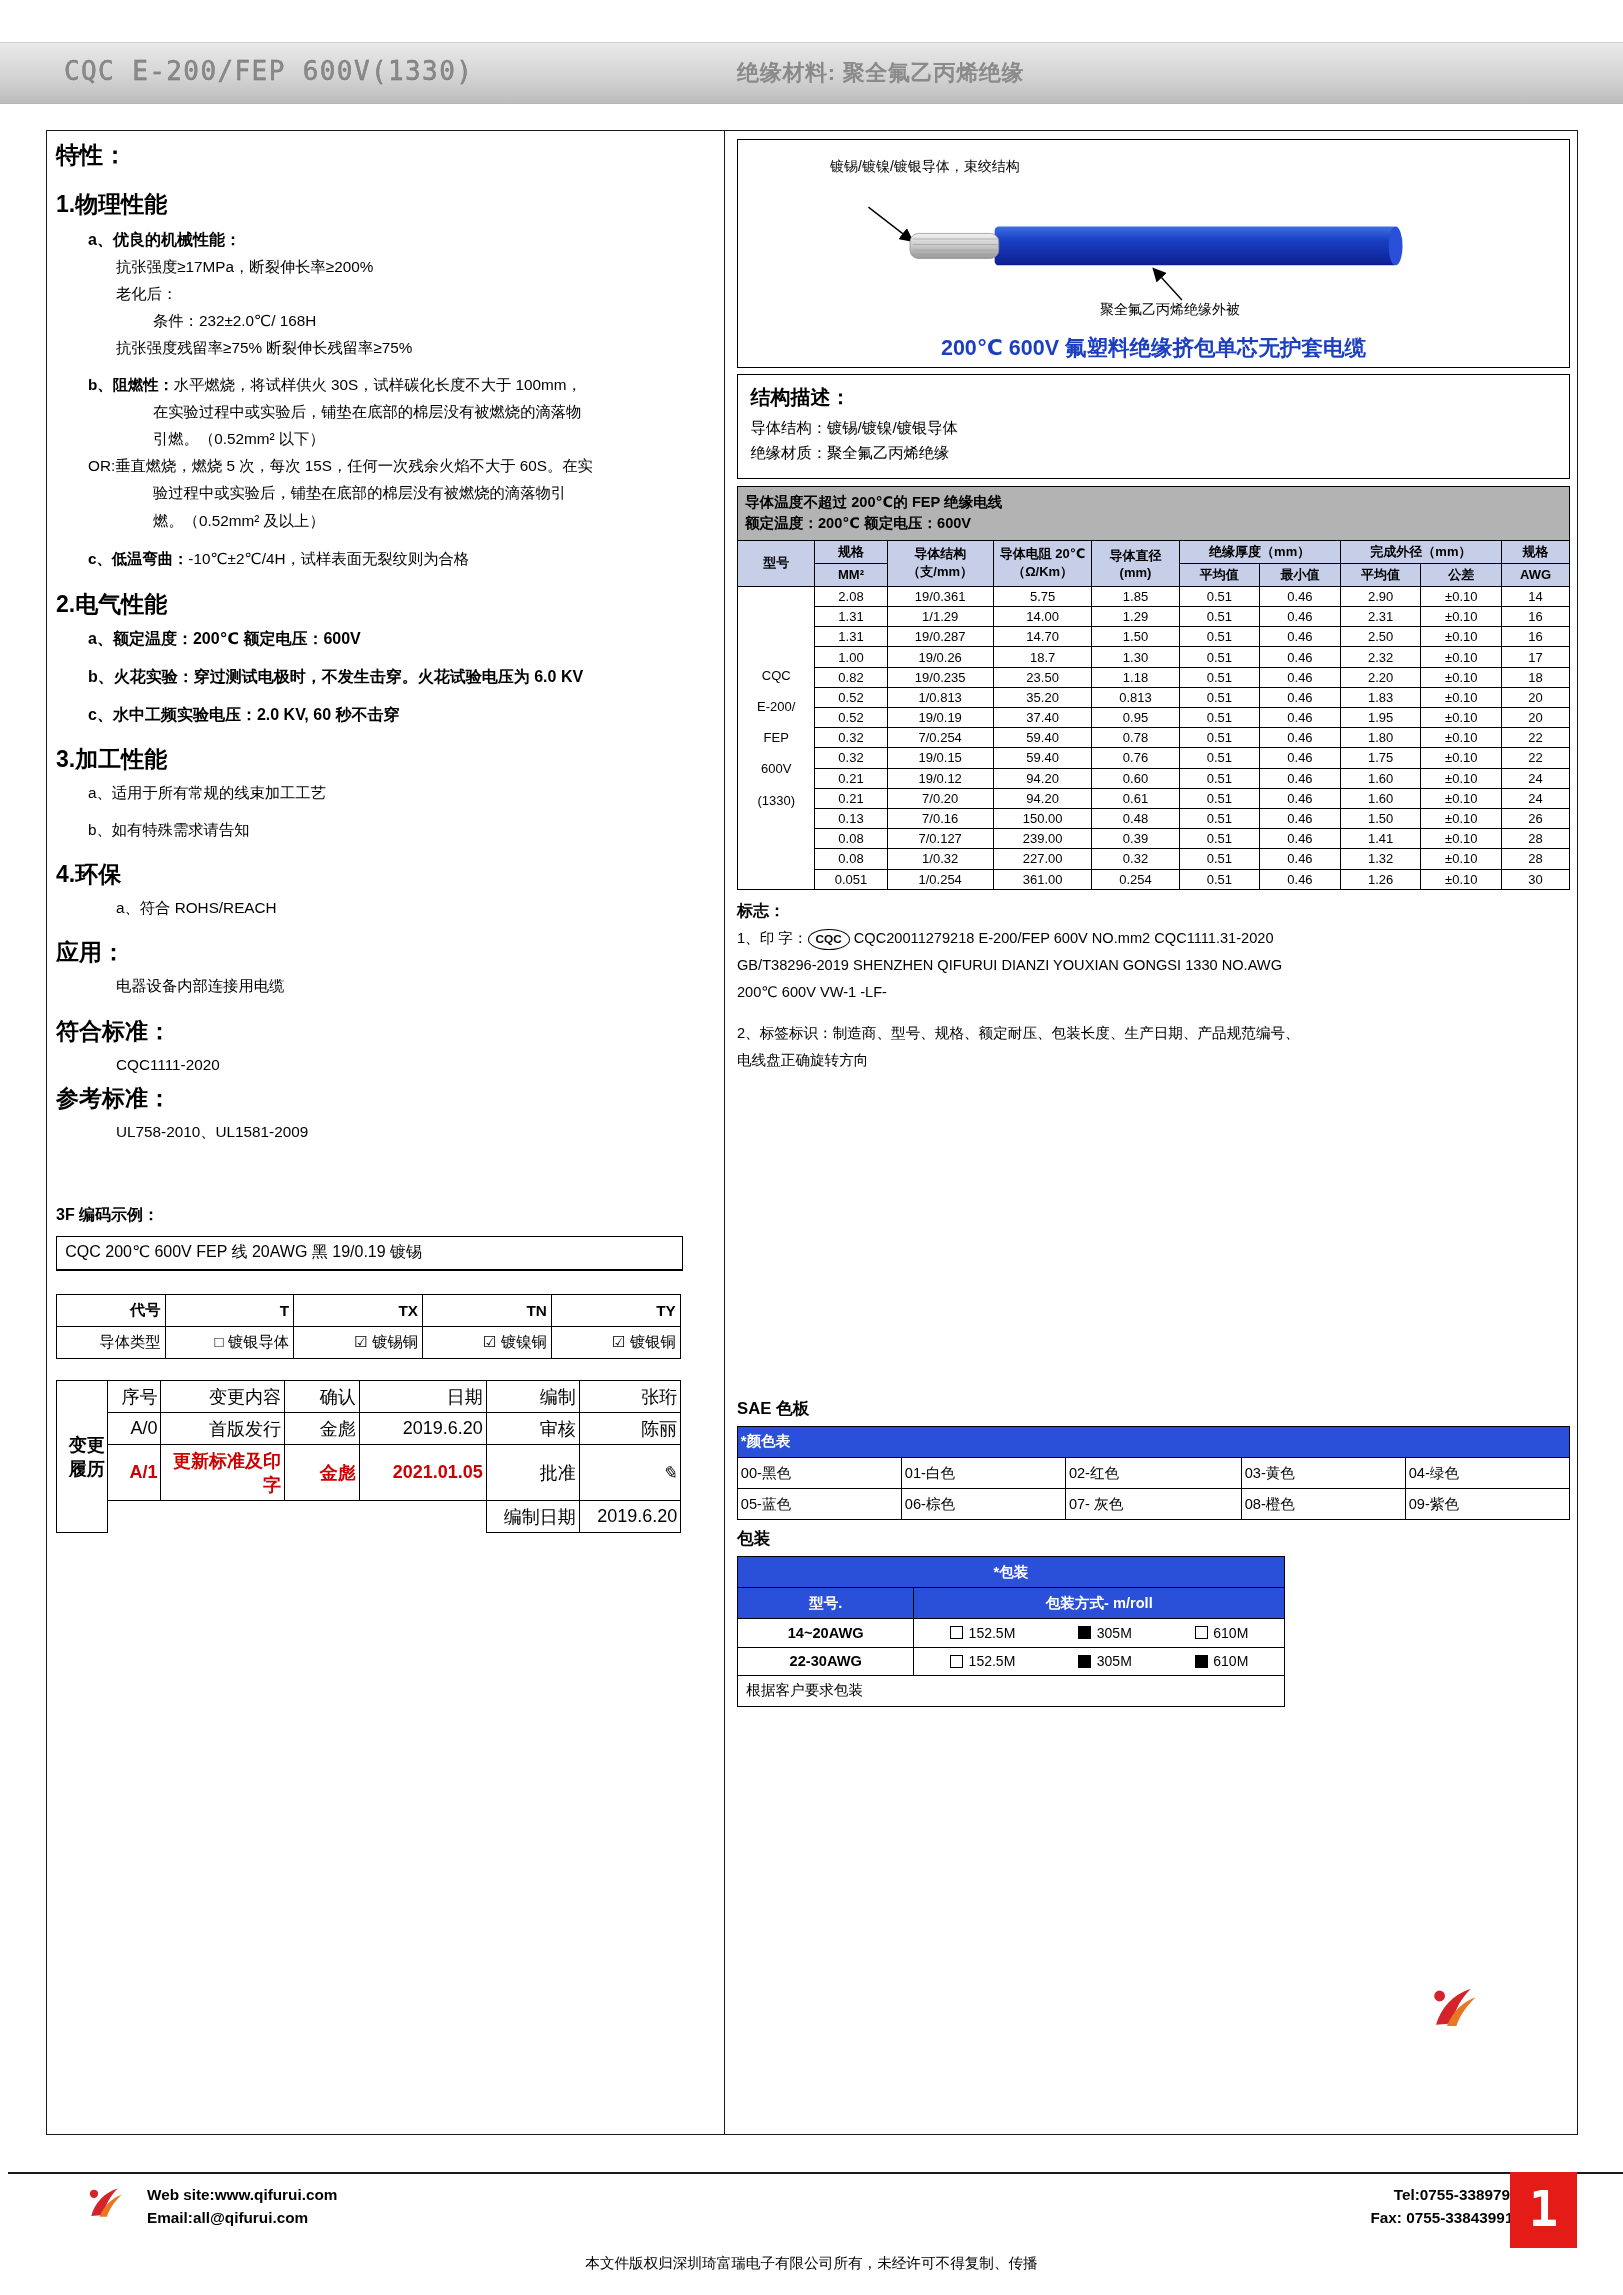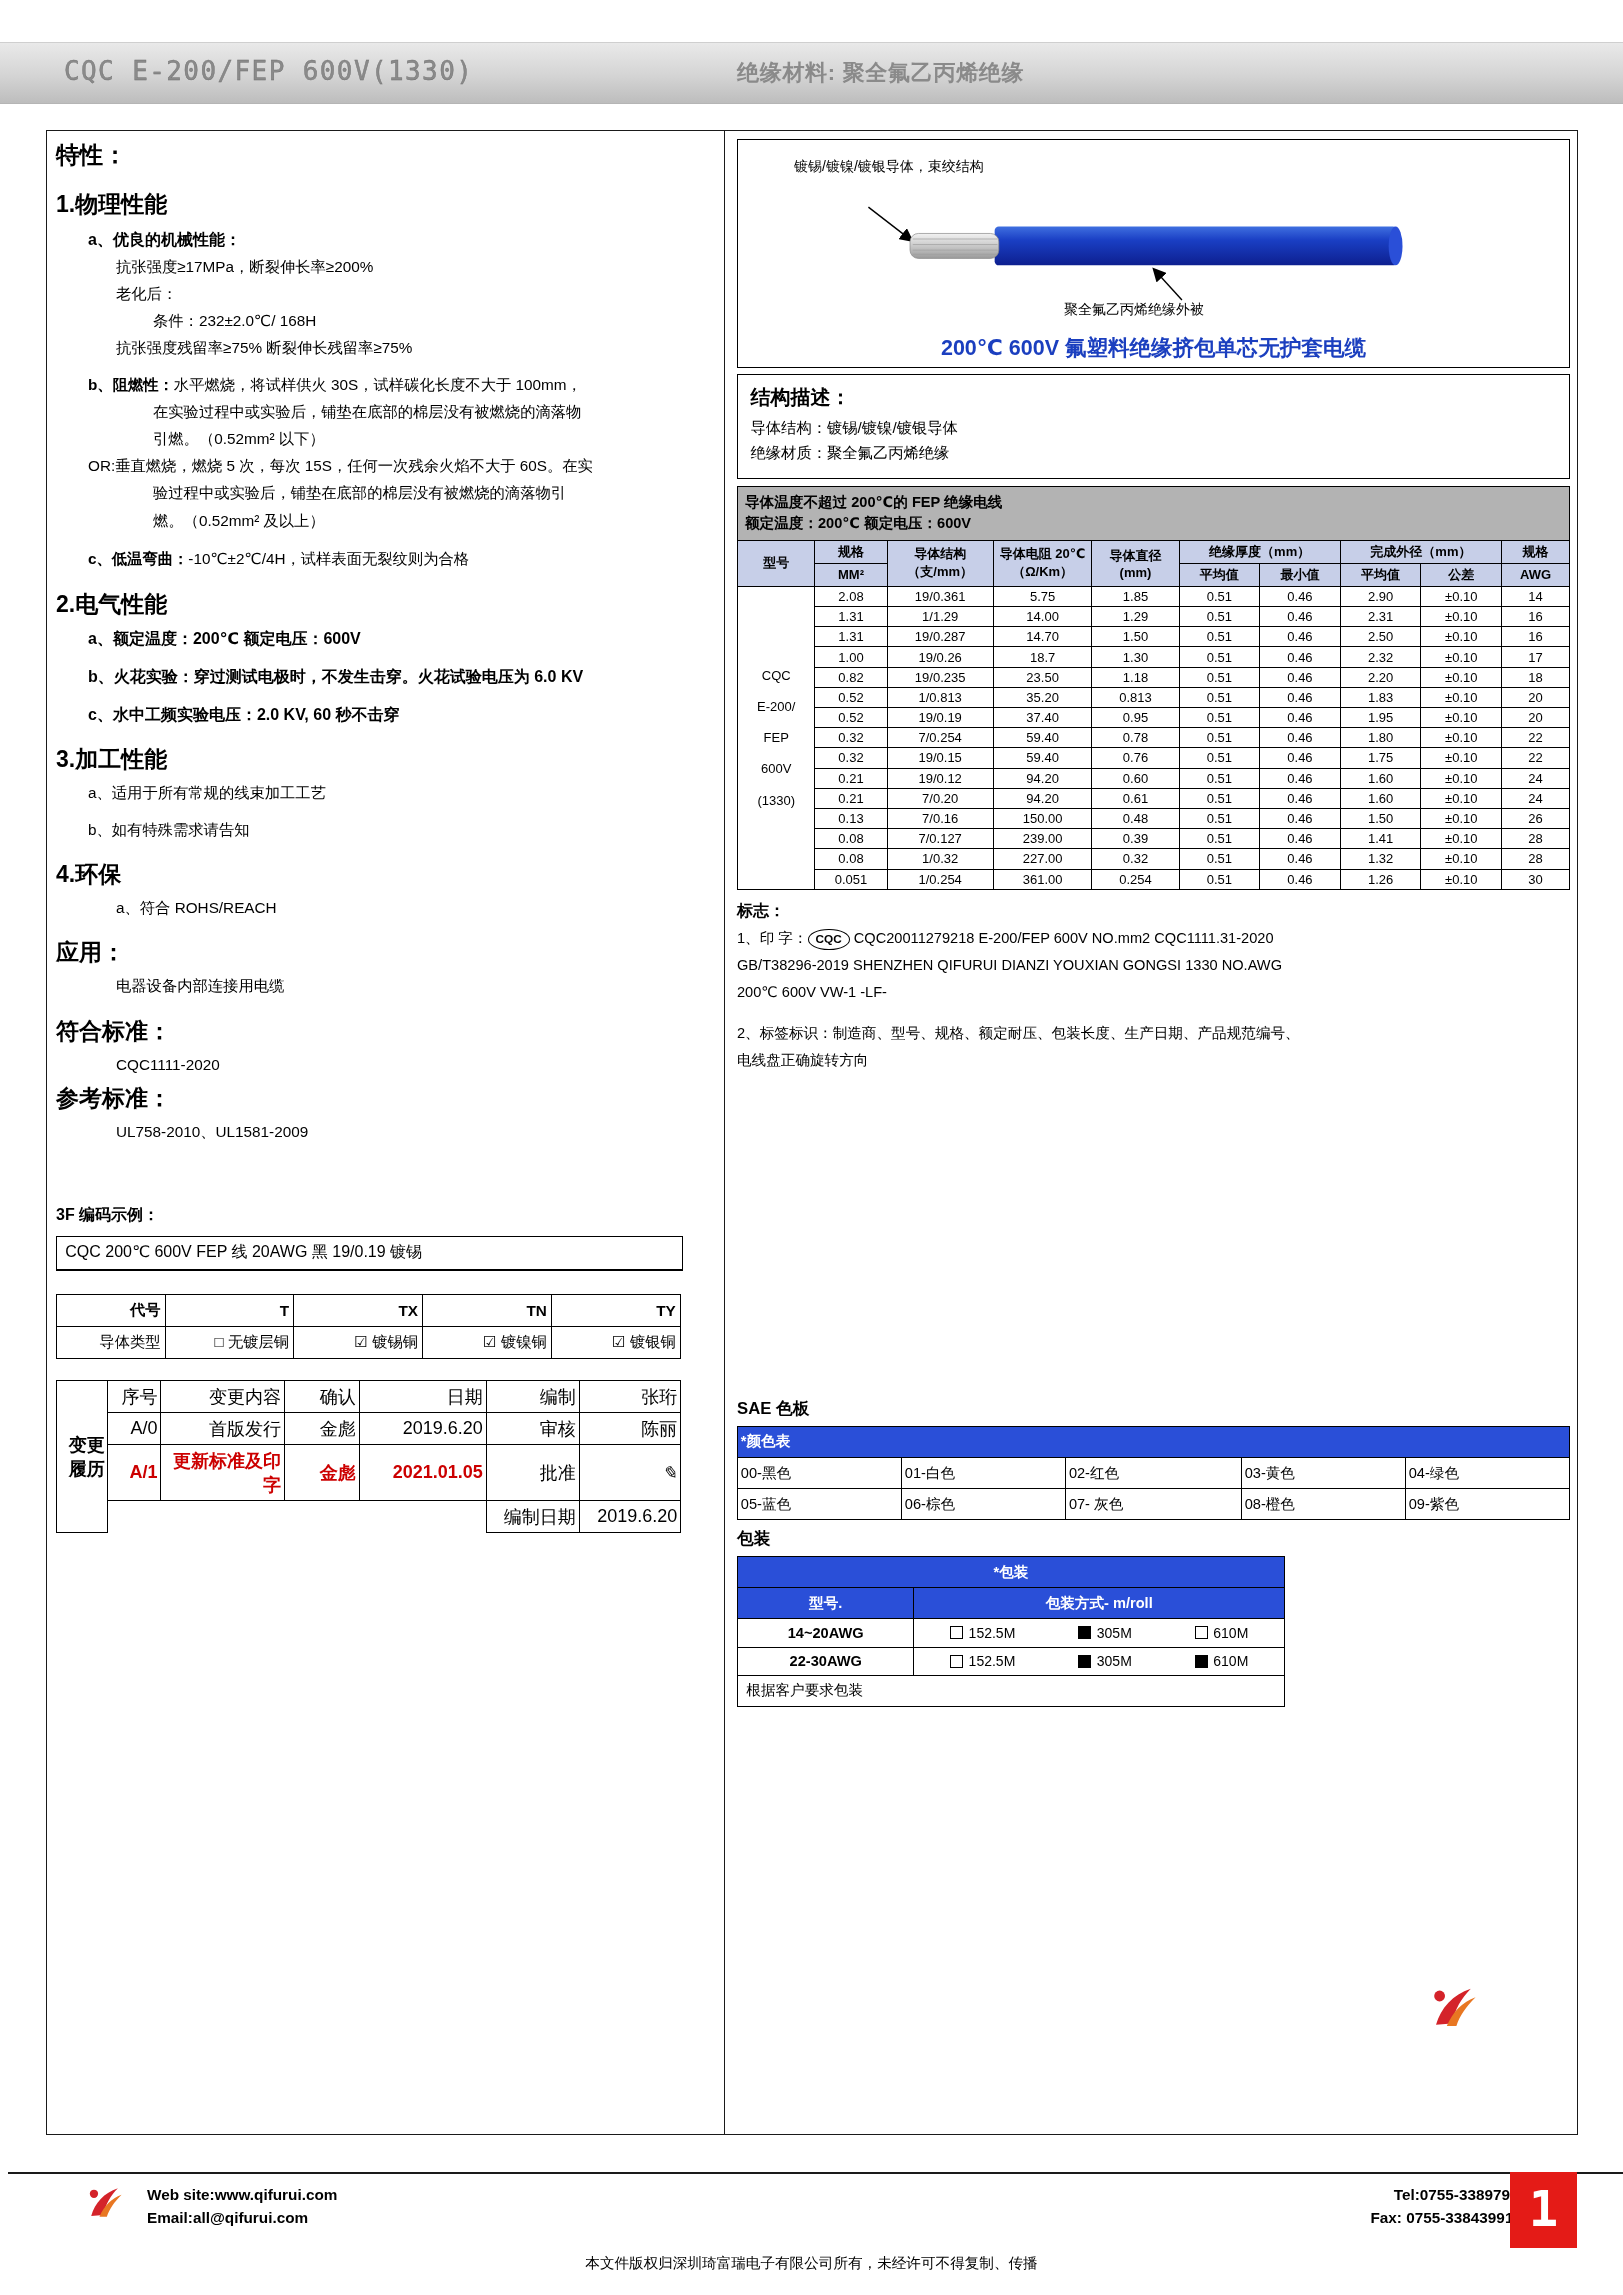--- a/index.html
+++ b/index.html
@@ -65,21 +65,21 @@
   }
 
   
   .revtable td{border:0.7px solid #000;font-size:18px;padding:3.5px 2.8px;text-align:right;}
   .revtable{border-collapse:collapse;}
   .red{color:#cc0000;font-weight:bold;}
 
   
   .rbox{border:0.7px solid #000;box-sizing:border-box;}
   .cable-box{position:relative;height:229px;}
-  .cable-label{position:absolute;font-size:14px;}
+  .cable-label{position:absolute;font-size:14px;margin-left:36px;}
   .blue-title{
     text-align:center;font-size:21.5px;color:#1b3fbf;font-weight:bold;
     padding:7px 0 9.7px 0;
   }
   .struct-title{font-size:20px;font-weight:bold;margin:0 0 7px 0;}
   .struct-line{font-size:15.3px;margin:4.2px 0;}
 
   
   table.spec{border-collapse:collapse;width:100%;}
   table.spec td,table.spec th{
@@ -197,21 +197,21 @@
       <tbody>
           <tr>
         <td style="width:104px;font-weight:bold;">代号</td>
         <td style="width:125px;font-weight:bold;">T</td>
         <td style="width:125px;font-weight:bold;">TX</td>
         <td style="width:125px;font-weight:bold;">TN</td>
         <td style="width:125px;font-weight:bold;">TY</td>
       </tr>
       <tr>
         <td>导体类型</td>
-        <td>□ 无镀层铜</td>
+        <td>□ 镀银导体</td>
         <td>☑ 镀锡铜</td>
         <td>☑ 镀镍铜</td>
         <td>☑ 镀银铜</td>
       </tr>
     </tbody>
       </table>
 
     <table class="revtable" style="margin-top:21px;width:625px;">
       <tbody>
           <tr>

